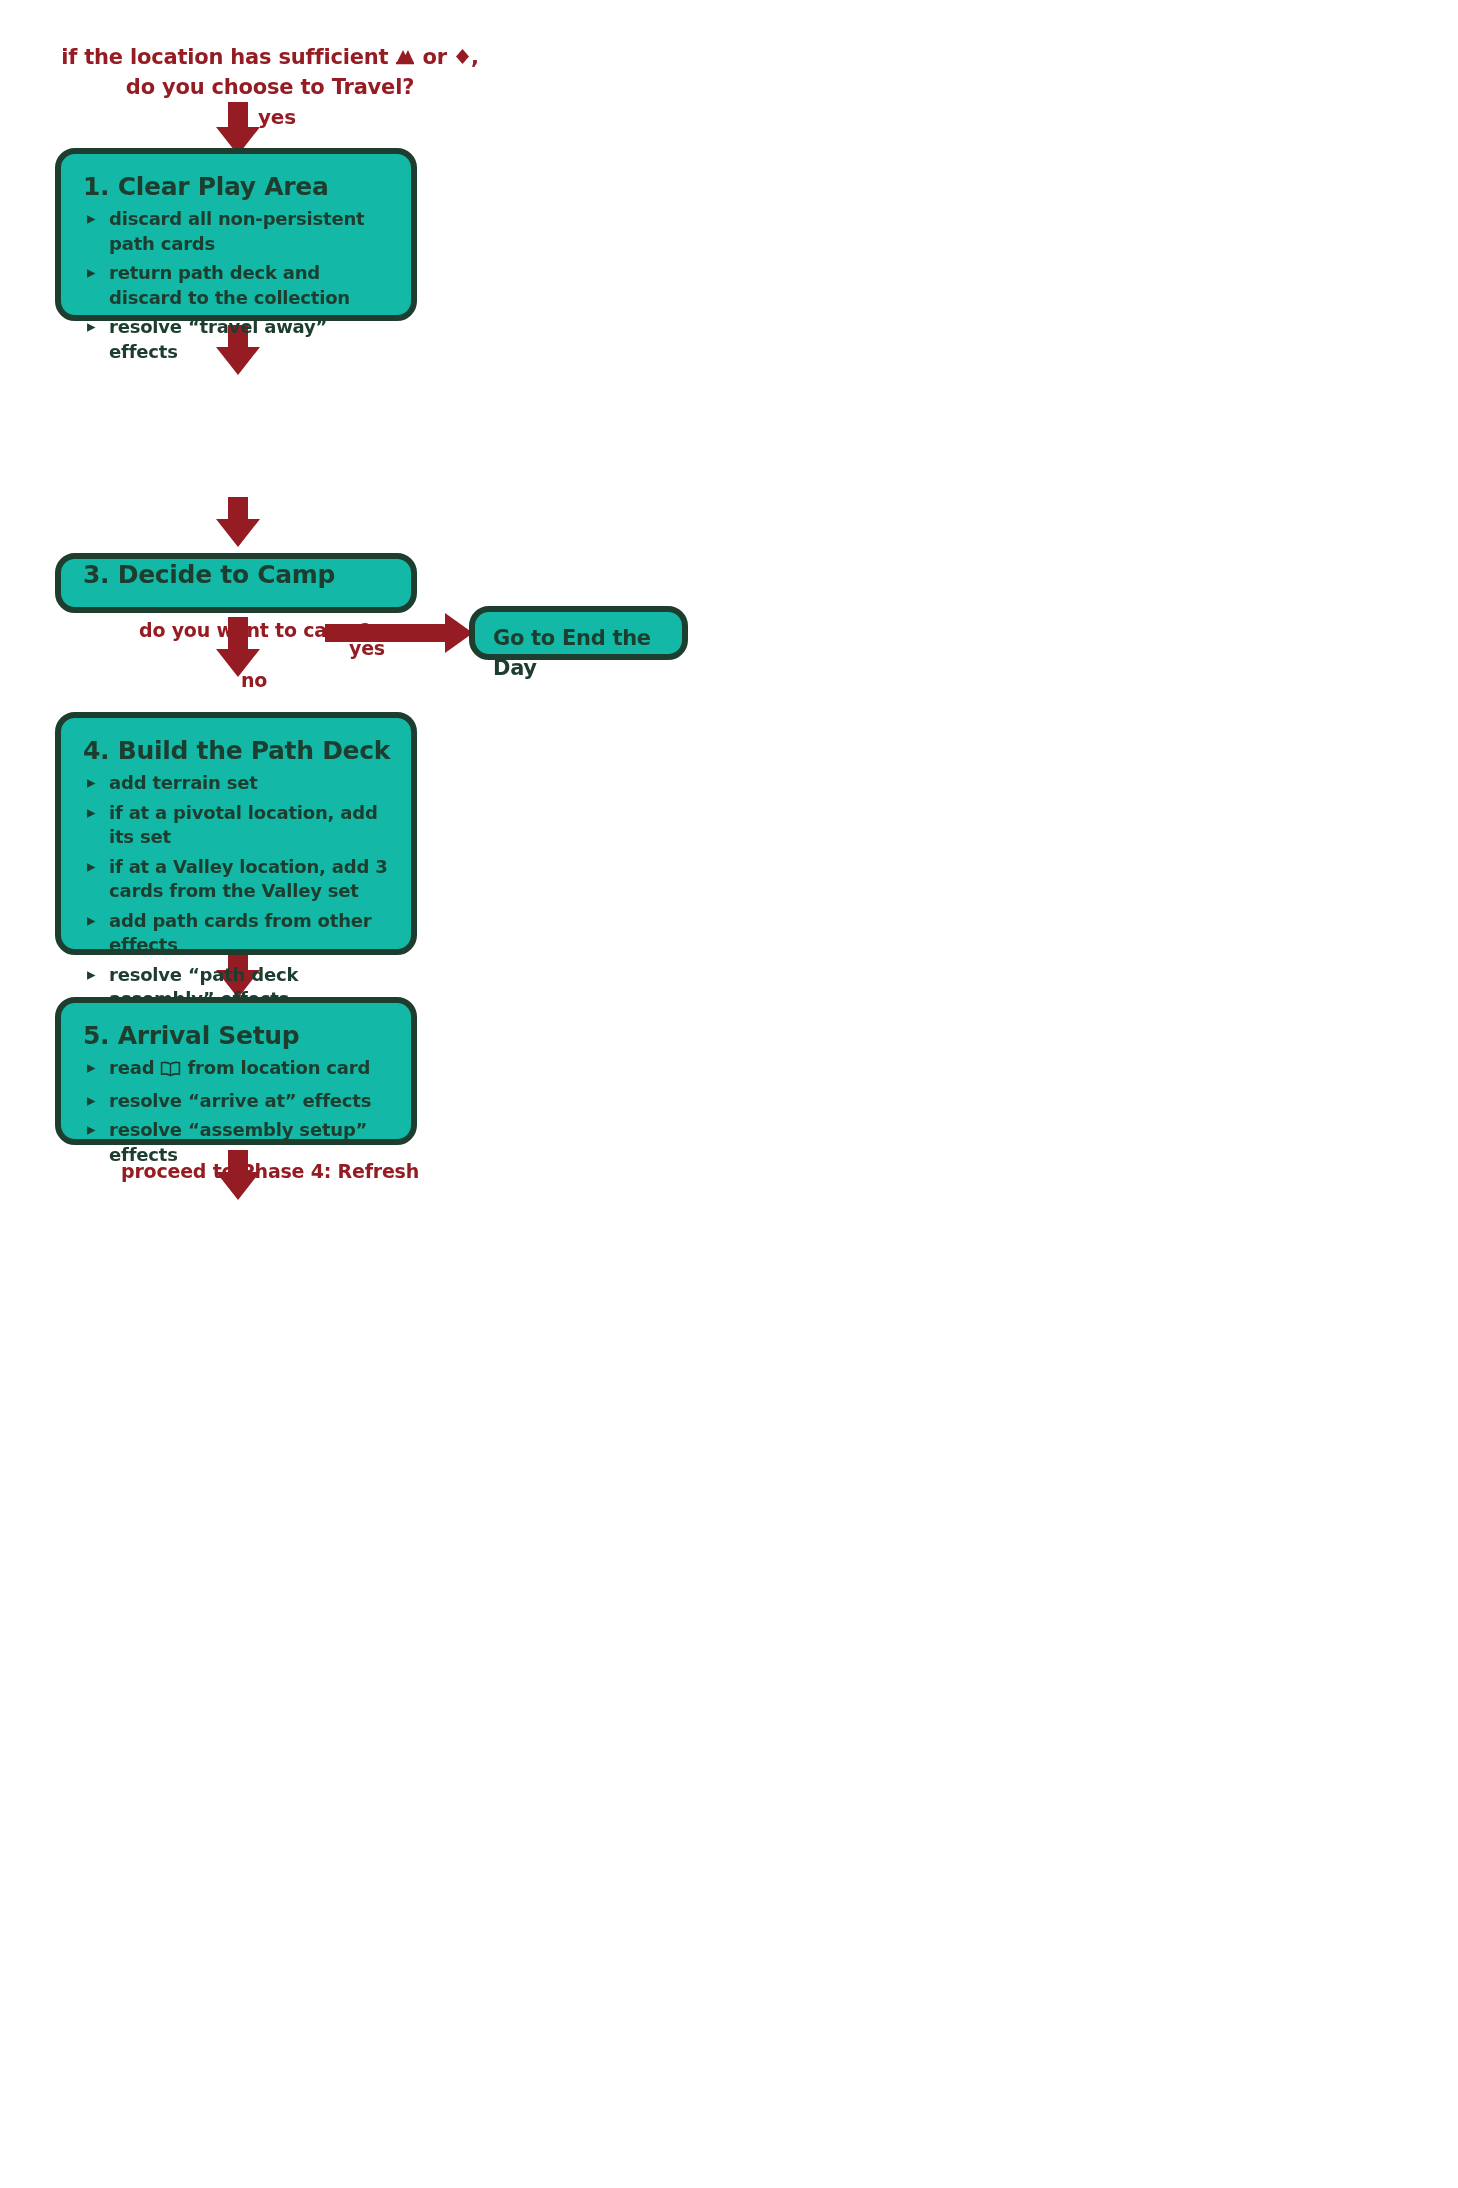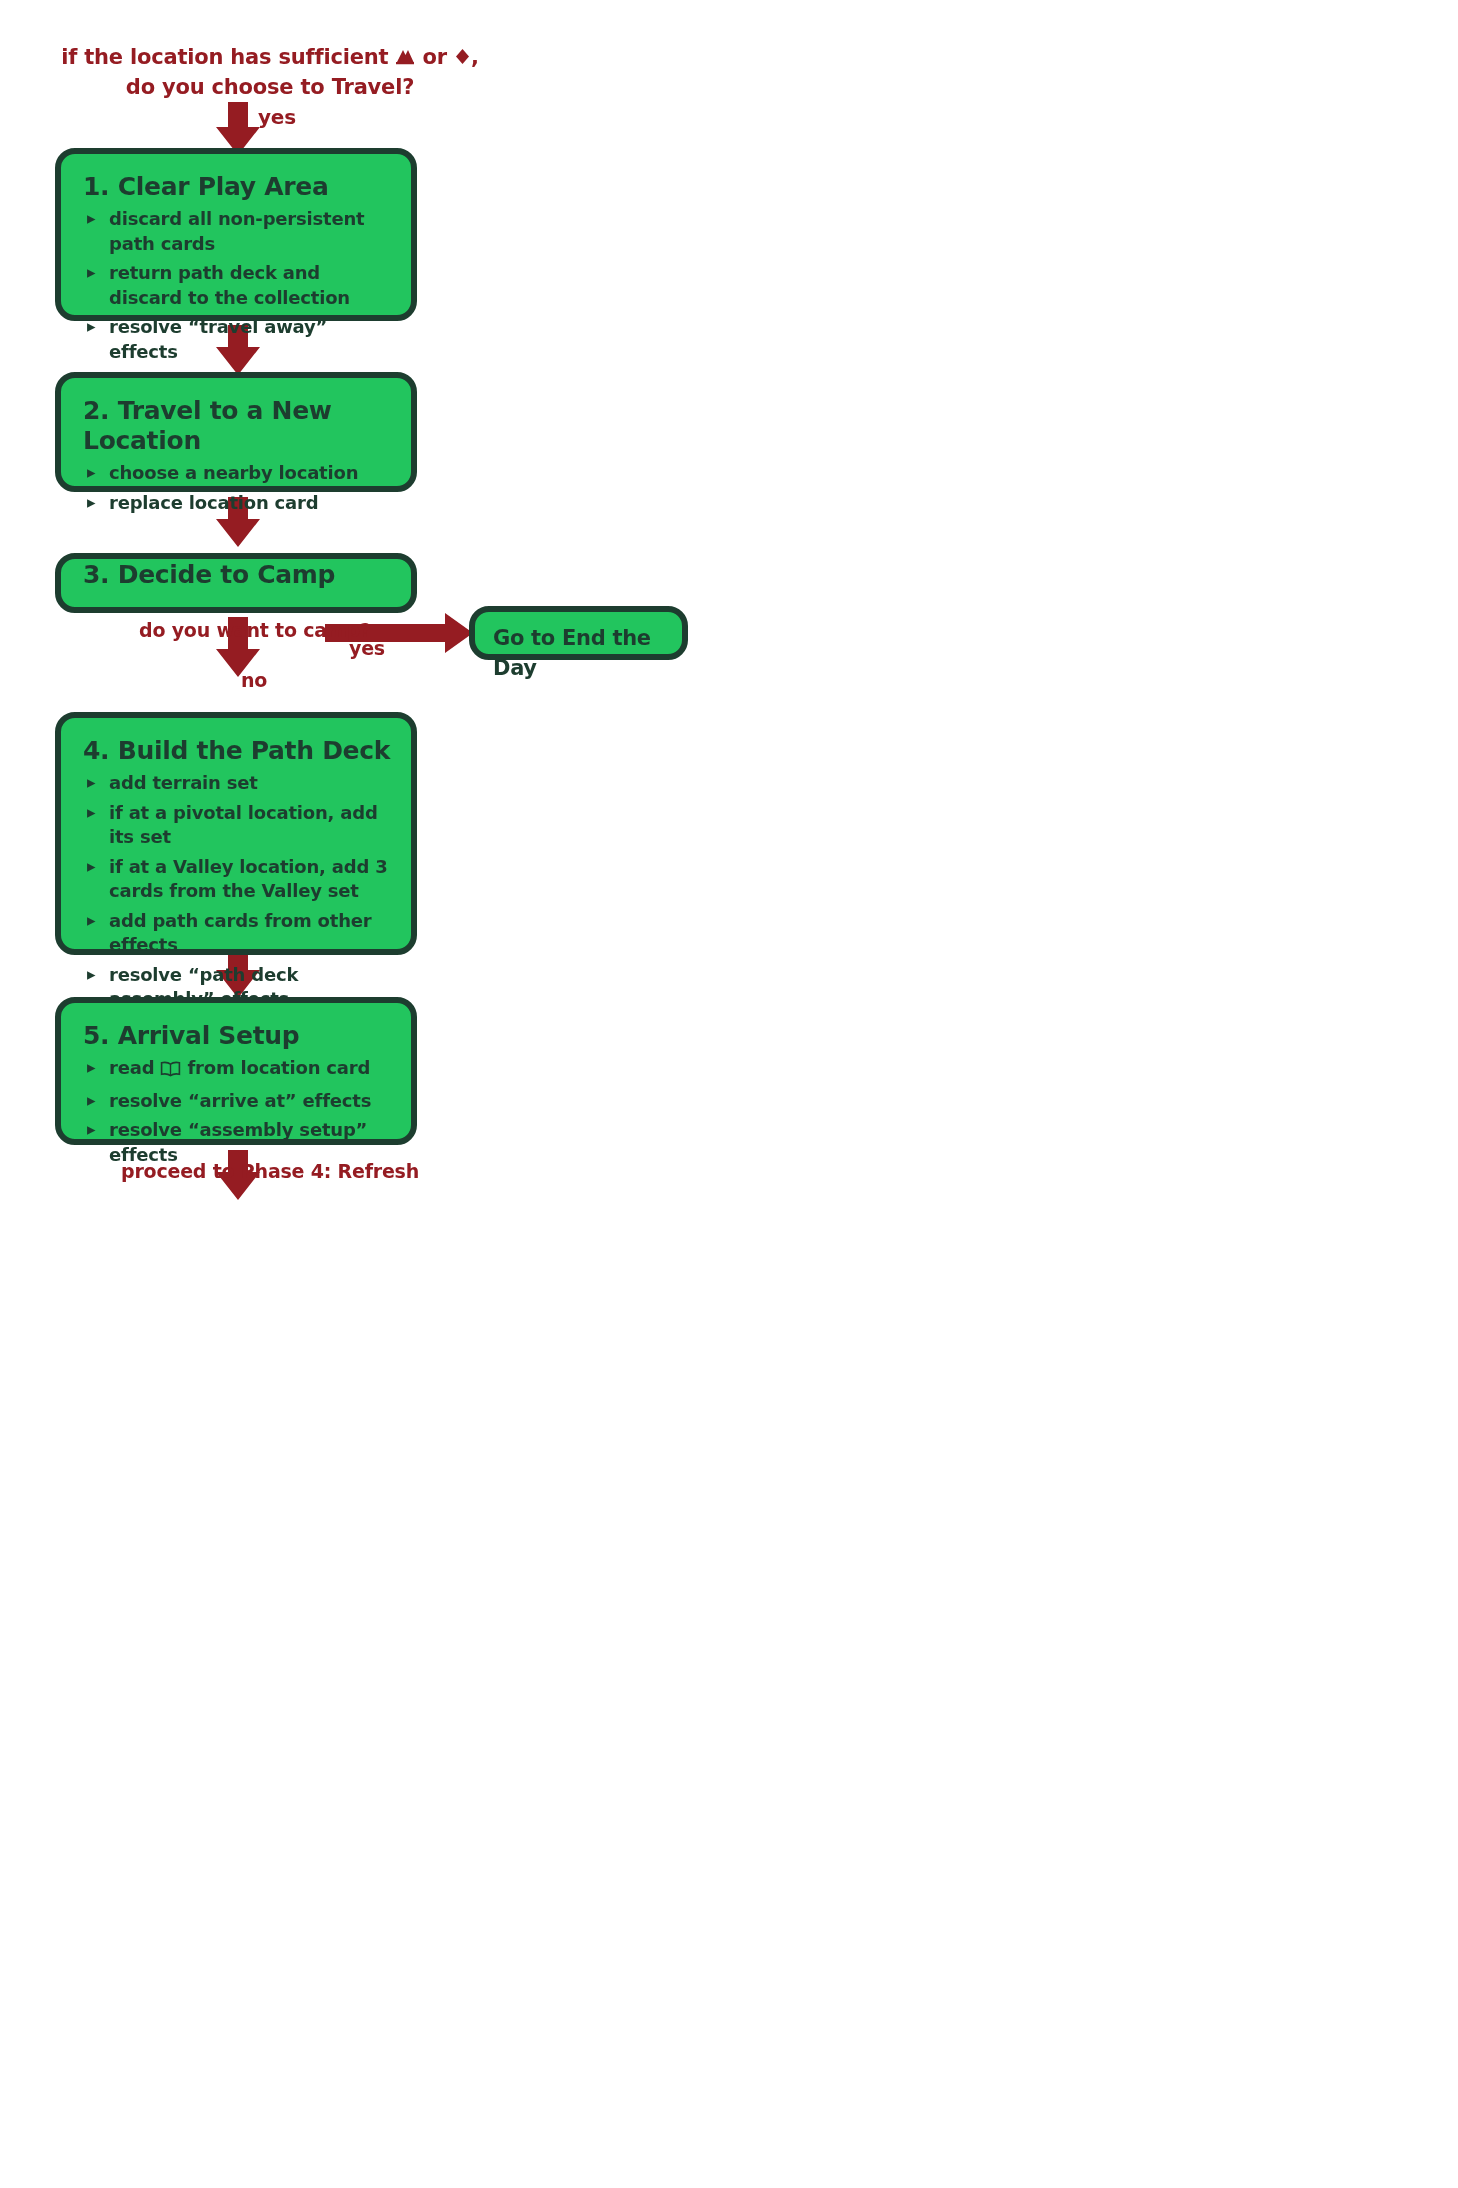--- a/index.html
+++ b/index.html
@@ -67,21 +67,21 @@
     font-size: 19px;
   }
   #lbl-proceed {
     left: 121px; top: 1160px;
     font-size: 19px;
   }
 
   
   .box {
     position: absolute;
-    background: #22c55e;
+    background: #14b8a6;
     border: 6px solid #1d3d2f;
     border-radius: 20px;
     color: #1d3d2f;
   }
   .box-title {
     font-family: "DejaVu Sans", sans-serif;
     font-weight: bold;
     font-size: 25px;
     letter-spacing: -0.3px;
     line-height: 30px;
@@ -172,27 +172,20 @@
 
   <div class="box" id="box1">
     <div class="box-title">1. Clear Play Area</div>
     <ul class="box-list">
       <li>discard all non-persistent path cards</li>
       <li>return path deck and discard to the collection</li>
       <li>resolve “travel away” effects</li>
     </ul>
   </div>
 
-  <div class="box" id="box2">
-    <div class="box-title">2. Travel to a New Location</div>
-    <ul class="box-list">
-      <li>choose a nearby location</li>
-      <li>replace location card</li>
-    </ul>
-  </div>
 
   <div class="box" id="box3">
     <div class="box-title">3. Decide to Camp</div>
   </div>
 
   <div class="box" id="boxEnd">
     <div class="box-title">Go to End the Day</div>
   </div>
 
   <div class="box" id="box4">

